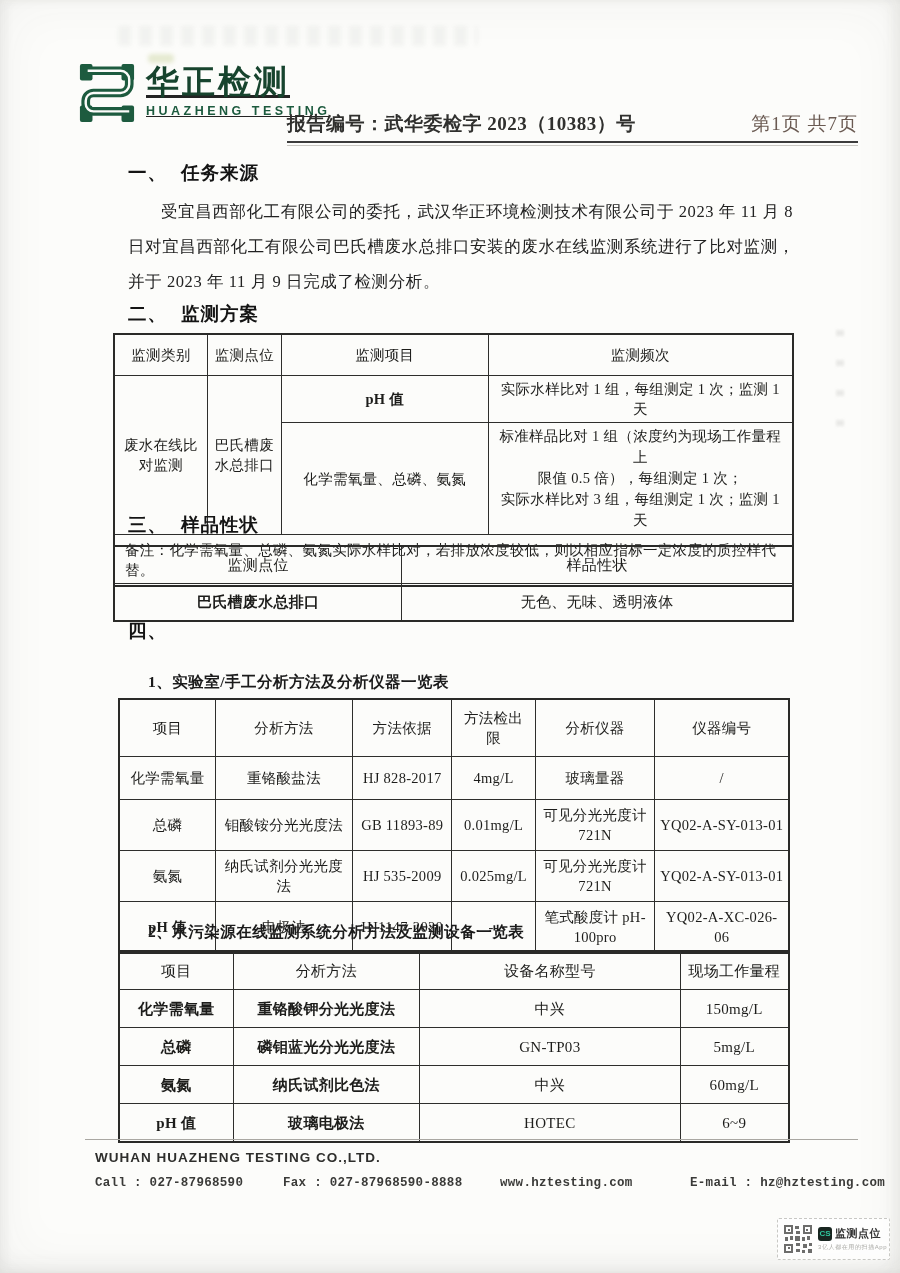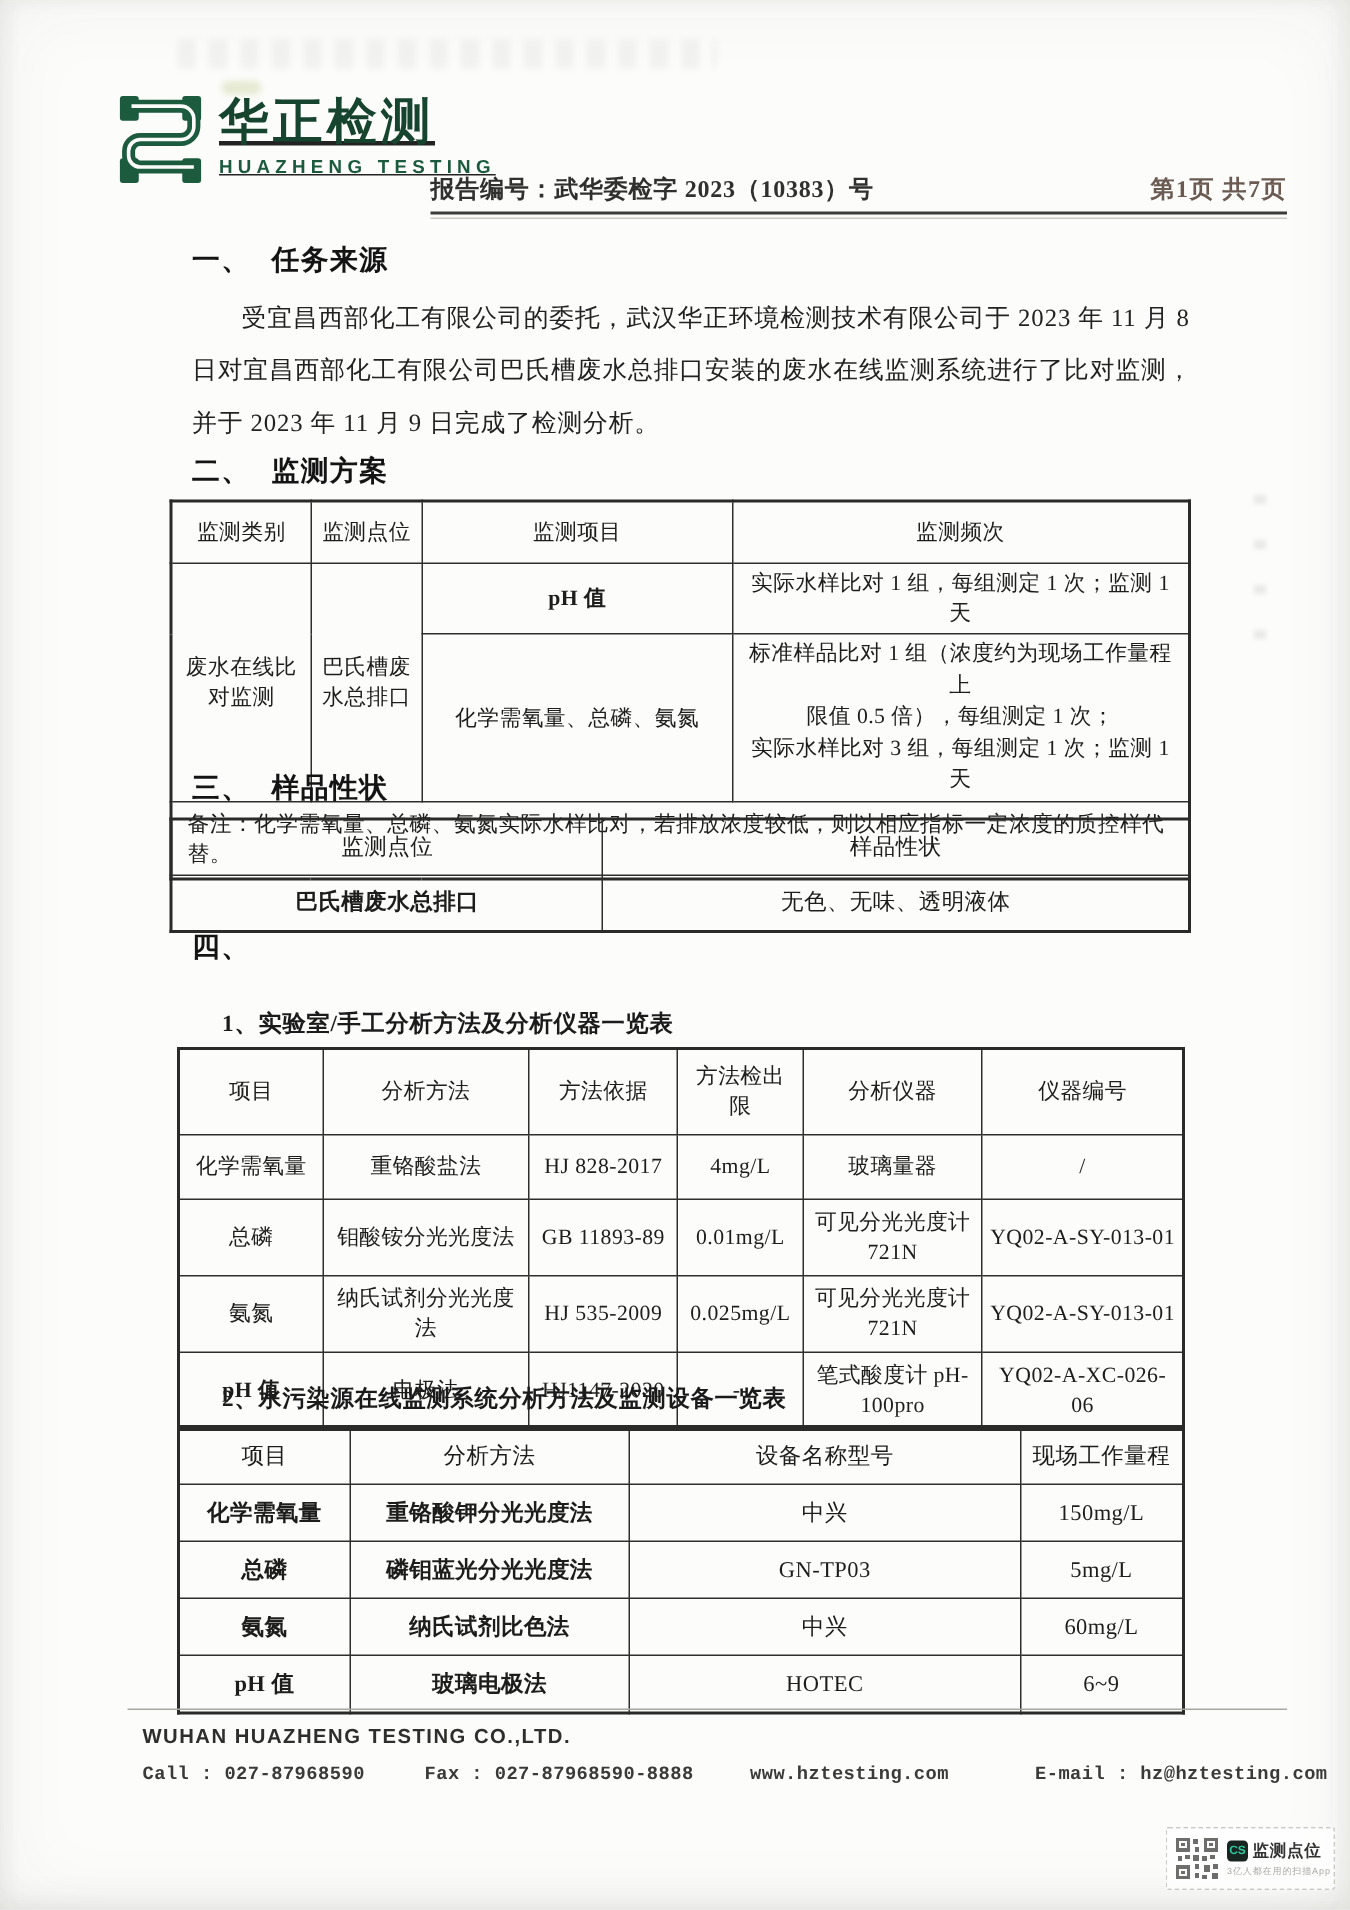--- a/index.html
+++ b/index.html
@@ -42,22 +42,22 @@
     font-family:"Liberation Sans","DejaVu Sans",sans-serif;margin-top:2px;
   }
   .header-bar{
     position:absolute;left:287px;top:106px;width:571px;height:31px;
     display:flex;justify-content:space-between;align-items:flex-end;
     border-bottom:2.5px solid #3c3c3c;padding-bottom:4px;
   }
   .header-bar::after{
     content:"";position:absolute;left:0;right:0;bottom:-5px;height:1px;background:#c9c7c2;
   }
-  .report-no{font-size:16px;font-weight:600;color:#30302e;letter-spacing:.5px;}
-  .page-label{font-size:16px;font-weight:700;color:#6a5a52;letter-spacing:1px;}
+  .report-no{font-size:19px;font-weight:600;color:#30302e;letter-spacing:.5px;}
+  .page-label{font-size:19px;font-weight:400;color:#6a5a52;letter-spacing:1px;}
   
   .sec-title{
     position:absolute;display:flex;gap:14px;
     font-size:18.5px;font-weight:bold;color:#141414;letter-spacing:1px;
   }
   .sub-title{
     position:absolute;font-size:15.5px;font-weight:600;color:#1b1b1b;letter-spacing:.5px;
   }
   
   .para{

